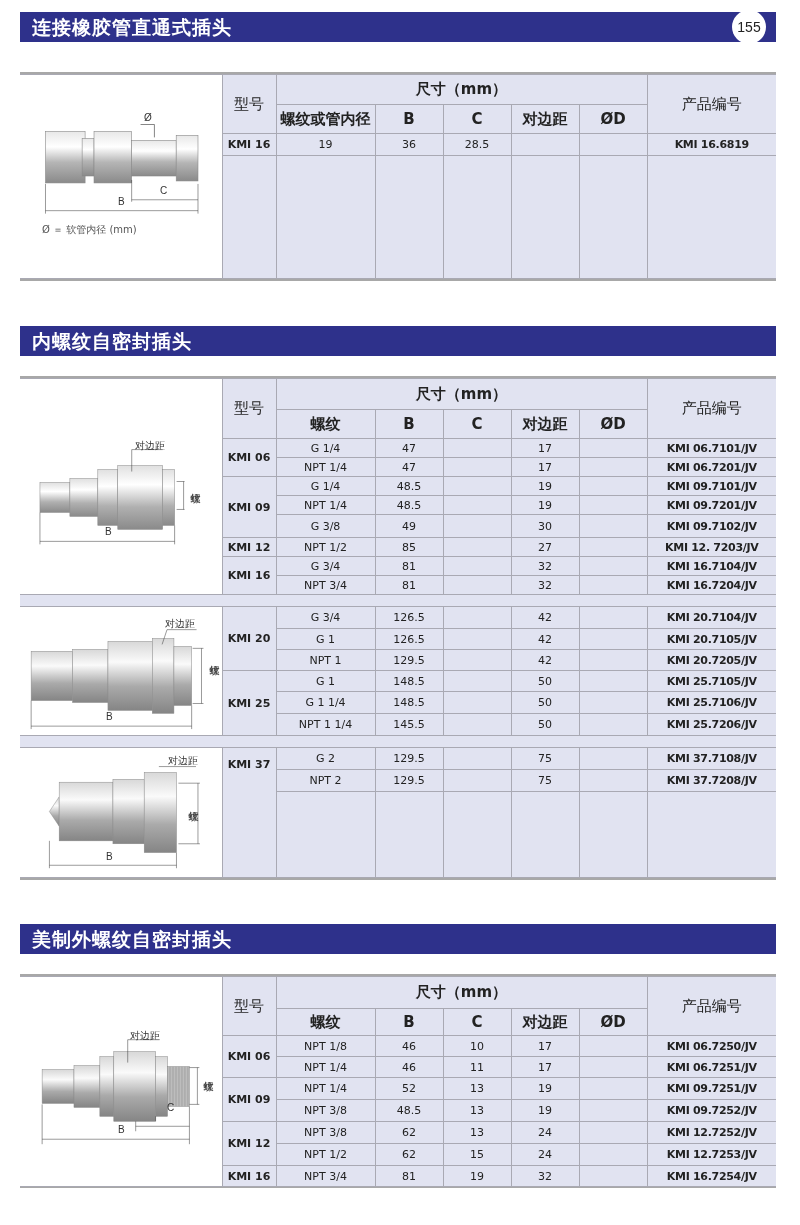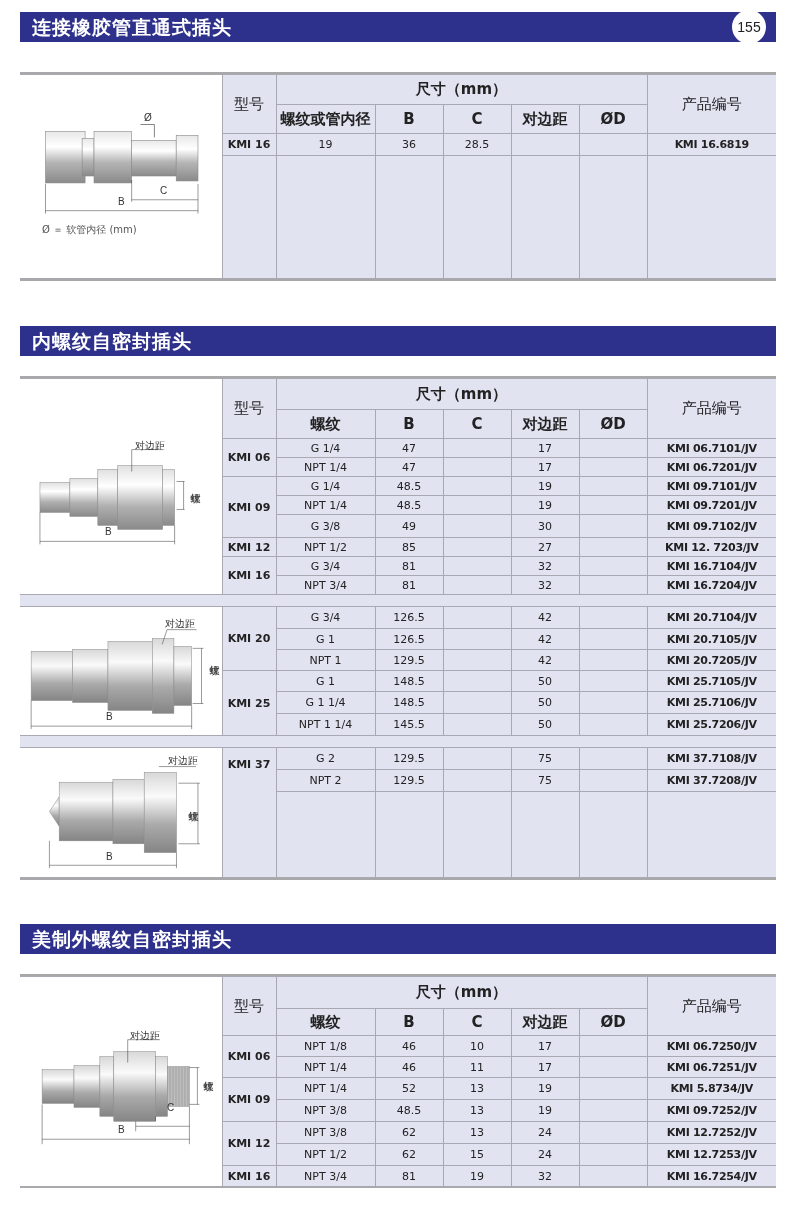--- a/index.html
+++ b/index.html
@@ -481,21 +481,21 @@
       <td class="code">KMI 06.7251/JV</td>
     </tr>
 
     <tr style="height:22px;">
       <td rowspan="2" class="model">KMI 09</td>
       <td>NPT  1/4</td>
       <td>52</td>
       <td>13</td>
       <td>19</td>
       <td></td>
-      <td class="code">KMI 5.8734/JV</td>
+      <td class="code">KMI 09.7251/JV</td>
     </tr>
     <tr style="height:22px;">
       <td>NPT  3/8</td>
       <td>48.5</td>
       <td>13</td>
       <td>19</td>
       <td></td>
       <td class="code">KMI 09.7252/JV</td>
     </tr>
 

